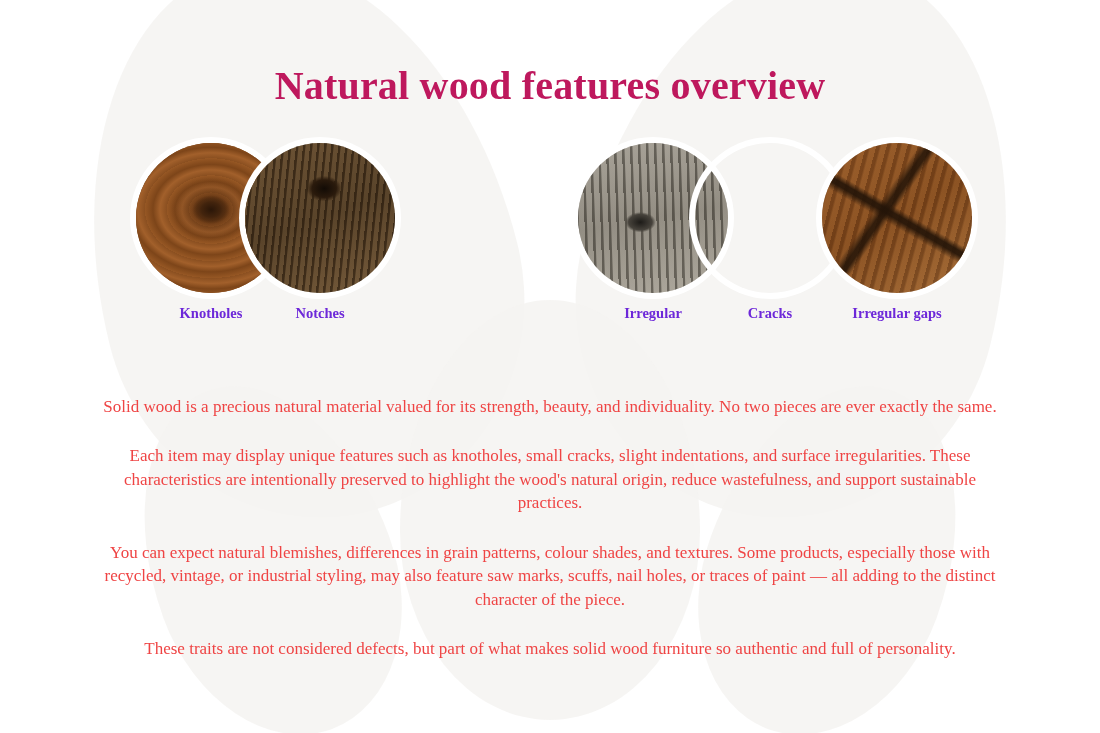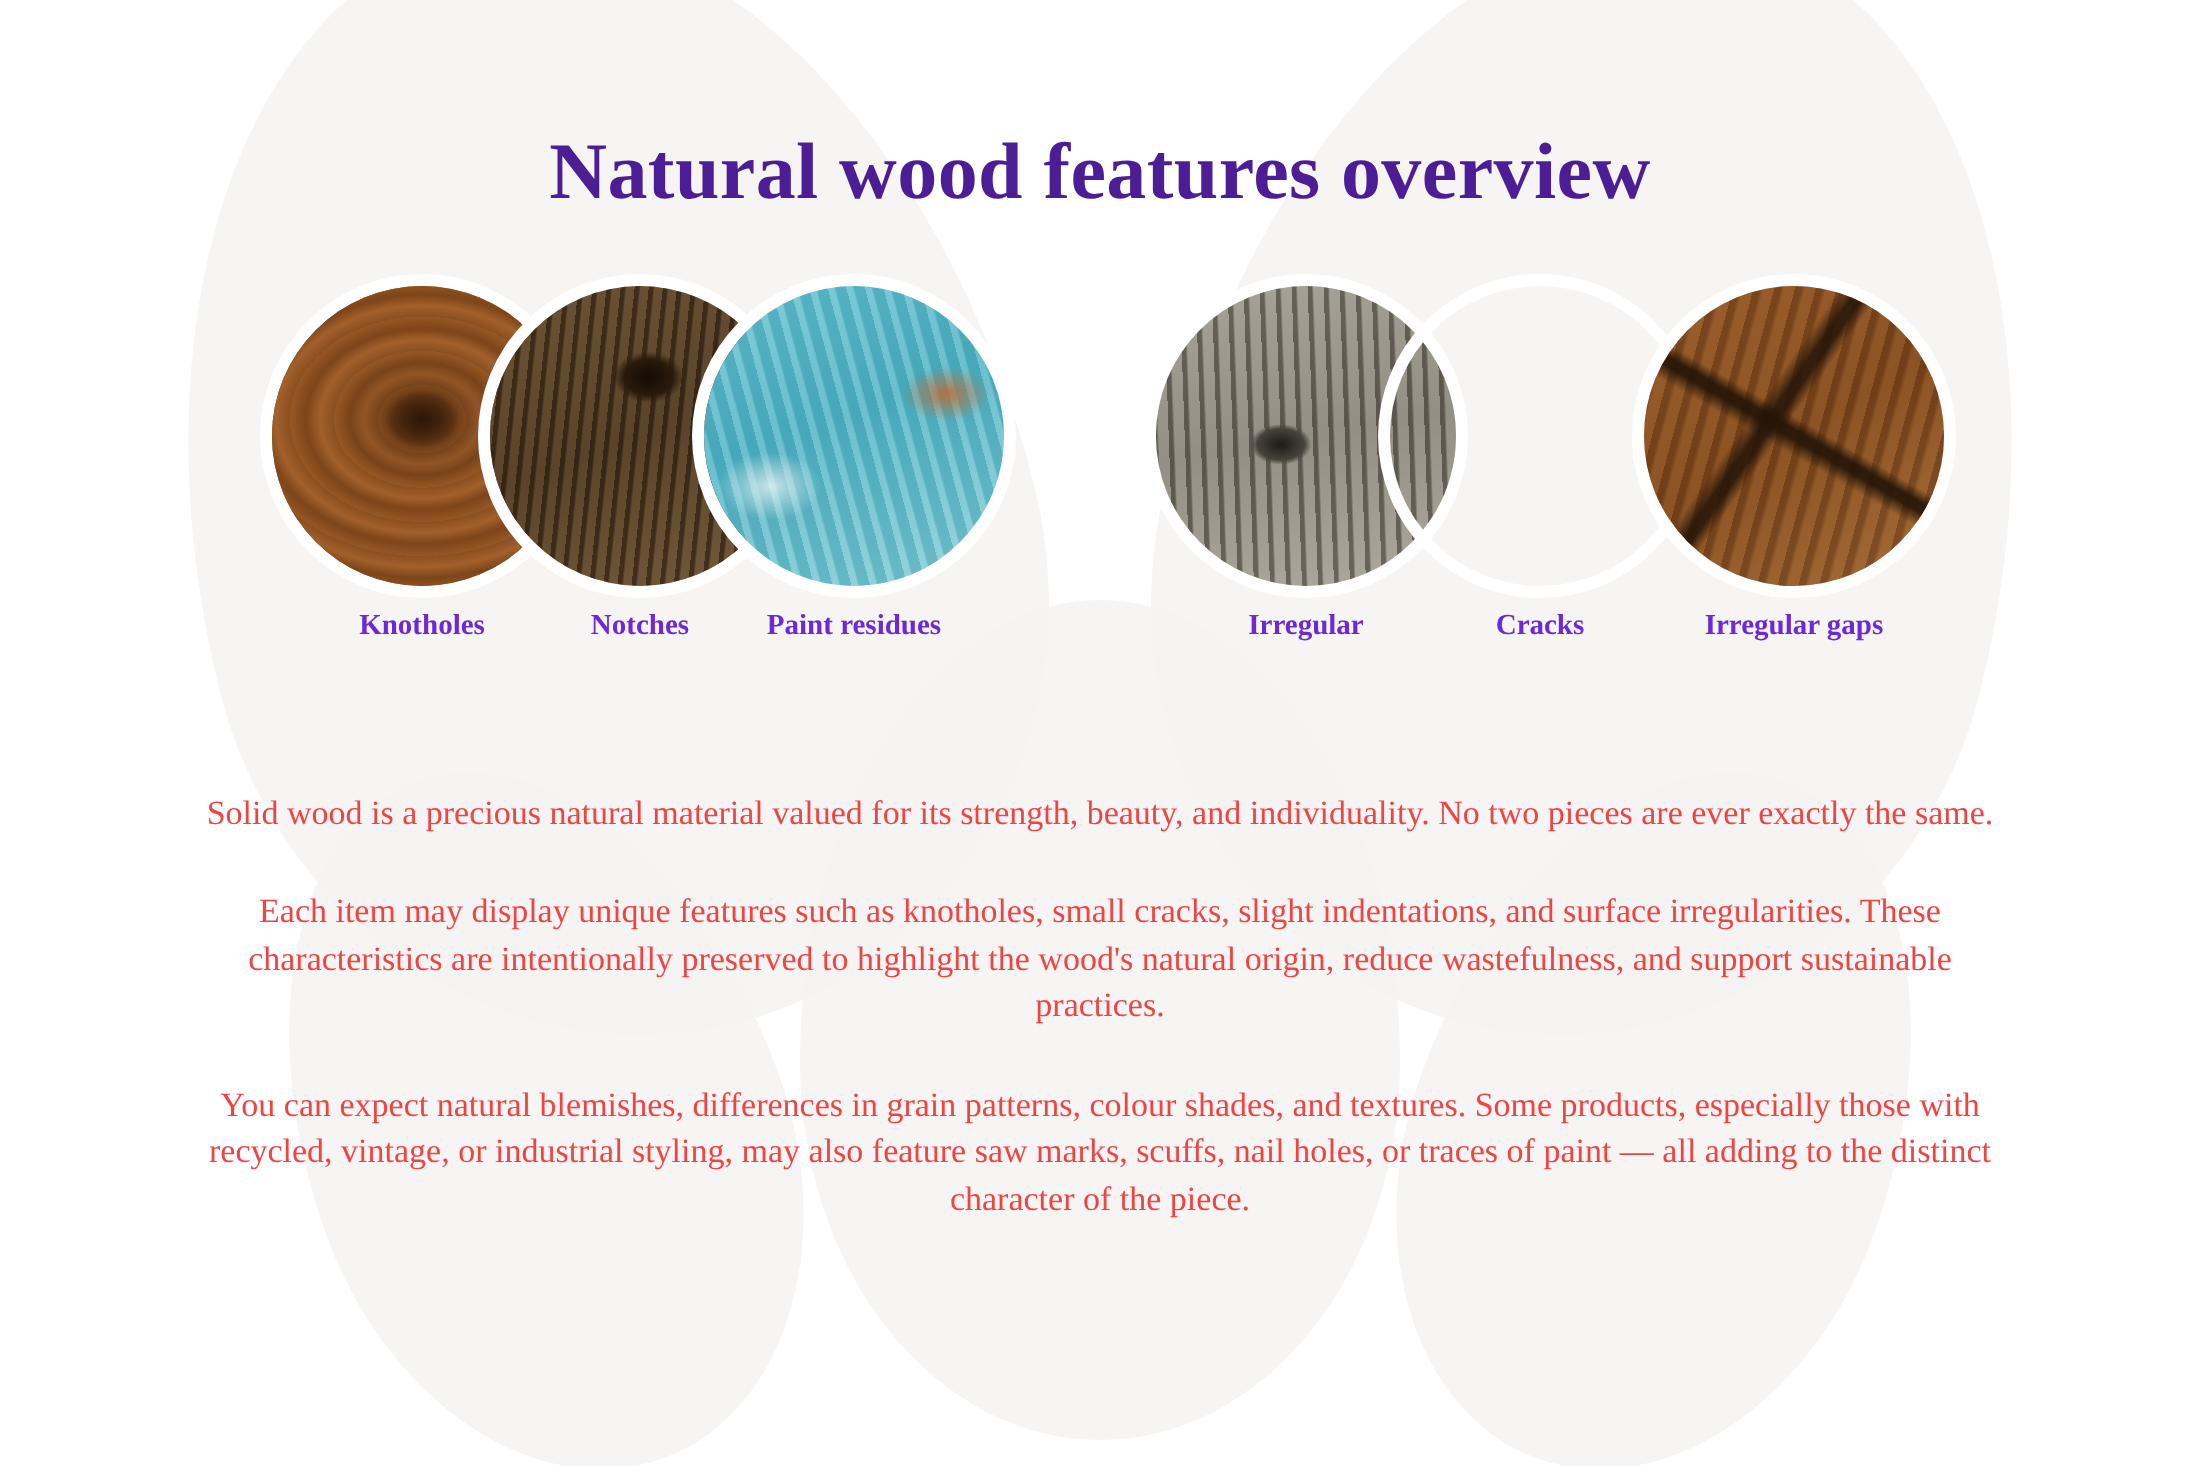--- a/index.html
+++ b/index.html
@@ -66,21 +66,21 @@
     box-sizing: border-box;
   }
 
   .title {
     text-align: center;
     font-size: 40px;
     font-weight: 700;
     letter-spacing: 0.2px;
     margin: 0;
     padding-top: 62px;
-    color: #4c1d95;
+    color: #be185d;
     font-family: "Liberation Serif", serif;
   }
 
   .features {
     margin-top: 34px;
     height: 200px;
     position: relative;
   }
 
   .feature {
@@ -214,26 +214,20 @@
           <div class="tex tex-knothole"></div>
         </div>
         <div class="caption">Knotholes</div>
       </div>
       <div class="feature" style="left: 245px;">
         <div class="circle">
           <div class="tex tex-notch"></div>
         </div>
         <div class="caption">Notches</div>
       </div>
-      <div class="feature" style="left: 352px;">
-        <div class="circle">
-          <div class="tex tex-paint"></div>
-        </div>
-        <div class="caption">Paint residues</div>
-      </div>
       <div class="feature" style="left: 578px;">
         <div class="circle">
           <div class="tex tex-insertion"></div>
         </div>
         <div class="caption">Irregular</div>
       </div>
       <div class="feature" style="left: 695px;">
         <div class="circle">
           <div class="tex tex-crack"></div>
         </div>
@@ -244,15 +238,16 @@
           <div class="tex tex-gaps"></div>
         </div>
         <div class="caption">Irregular gaps</div>
       </div>
     </div>
 
   <div class="body-text" id="body-text">
       <p>Solid wood is a precious natural material valued for its strength, beauty, and individuality. No two pieces are ever exactly the same.</p>
       <p>Each item may display unique features such as knotholes, small cracks, slight indentations, and surface irregularities. These characteristics are intentionally preserved to highlight the wood's natural origin, reduce wastefulness, and support sustainable practices.</p>
       <p>You can expect natural blemishes, differences in grain patterns, colour shades, and textures. Some products, especially those with recycled, vintage, or industrial styling, may also feature saw marks, scuffs, nail holes, or traces of paint — all adding to the distinct character of the piece.</p>
+      <p>These traits are not considered defects, but part of what makes solid wood furniture so authentic and full of personality.</p>
     </div>
 
 </div>
 
 </body></html>

